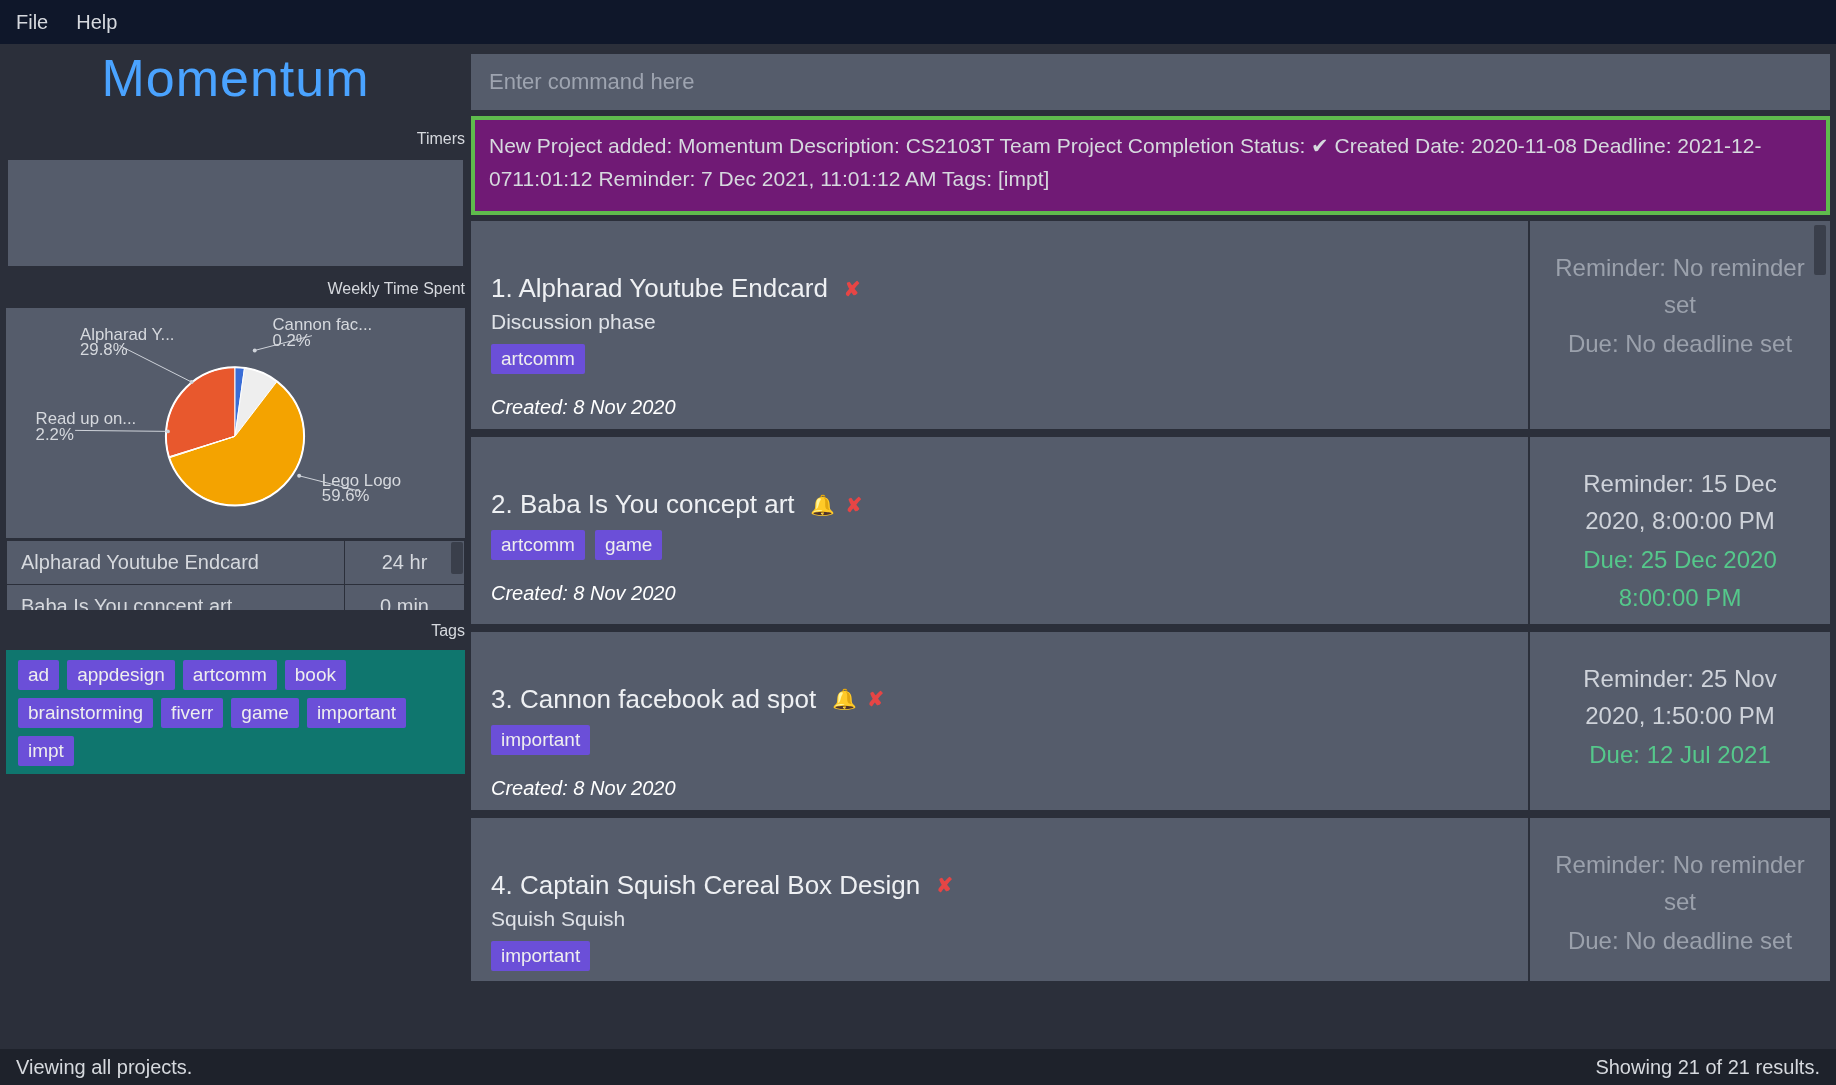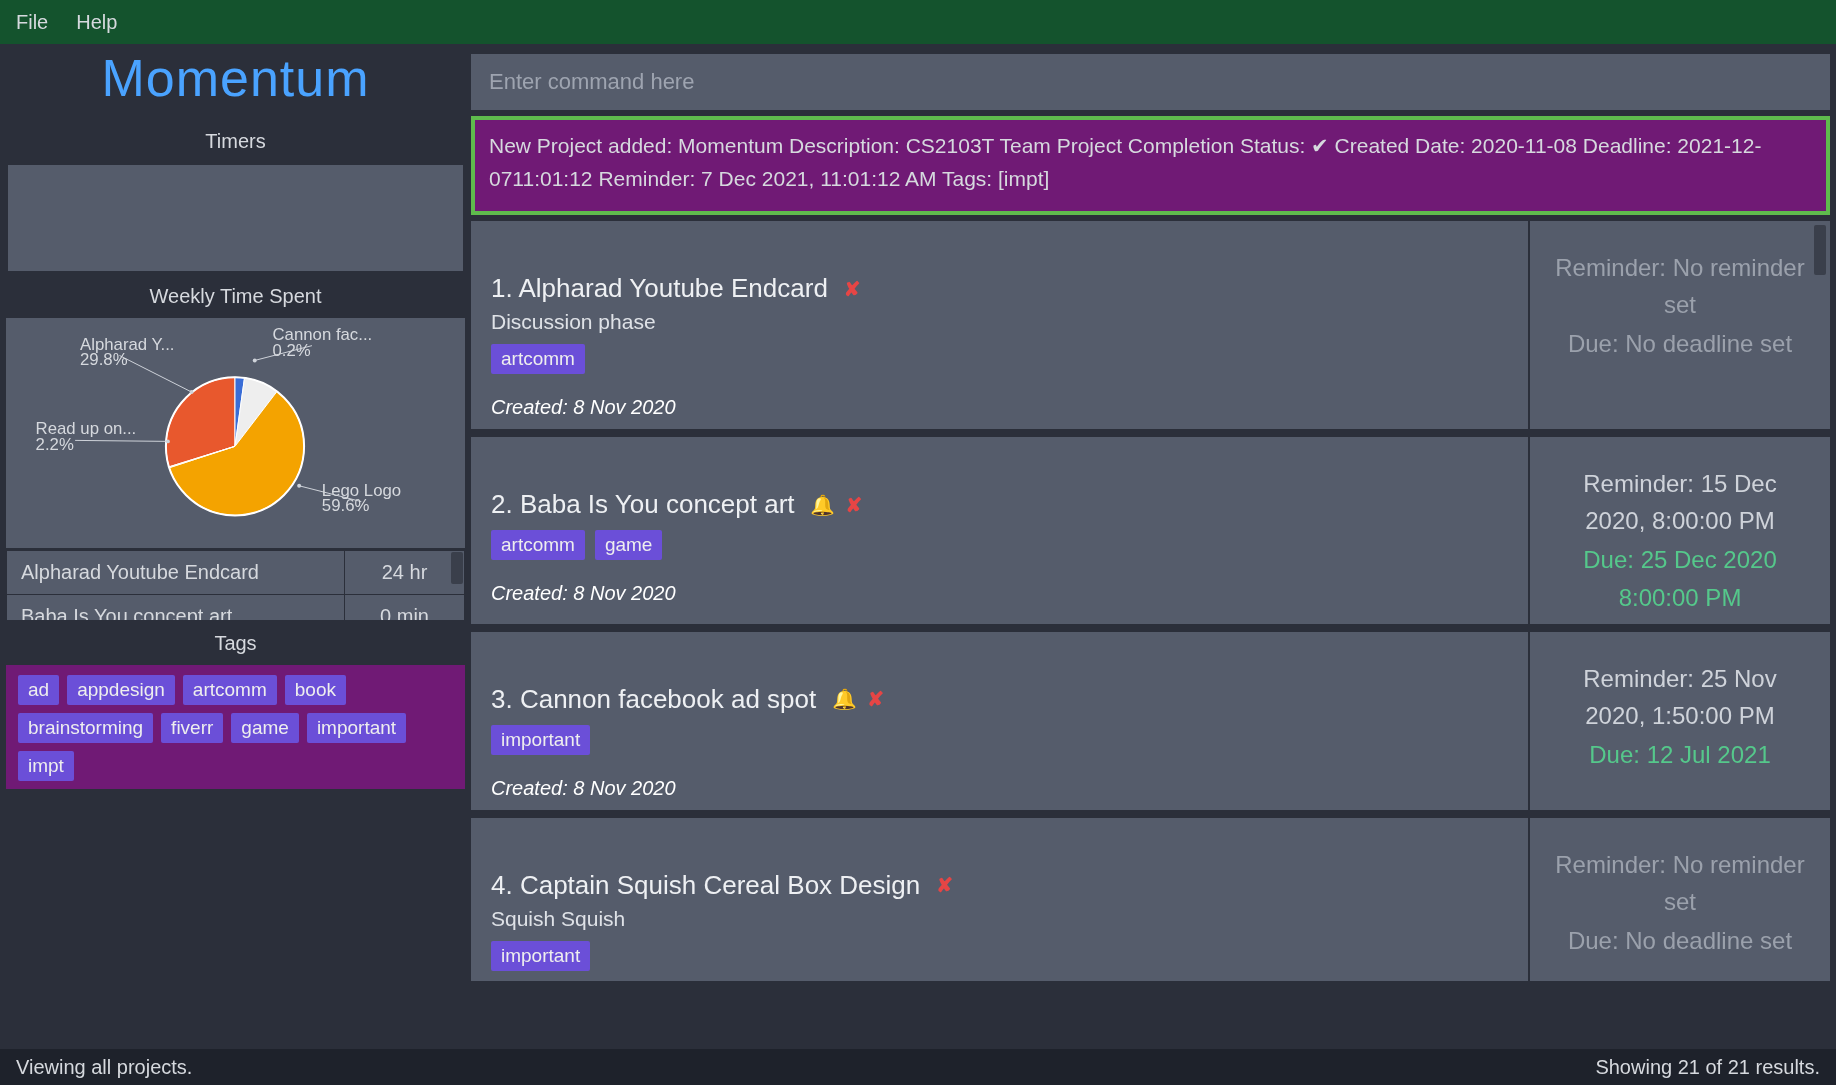--- a/index.html
+++ b/index.html
@@ -8,21 +8,21 @@
     font-family: "Segoe UI", "Helvetica Neue", Arial, sans-serif;
     background: #2b2f3a;
     color: #d6d9de;
     font-weight: 300;
     overflow: hidden;
   }
 
   
   .menubar {
     height: 44px;
-    background: #14532d;
+    background: #0f172a;
     display: flex;
     align-items: center;
     padding: 0 16px;
     gap: 28px;
     font-size: 20px;
   }
   .menubar span { cursor: default; }
 
   
   .main {
@@ -53,23 +53,23 @@
     color: #4aa3ff;
     font-size: 52px;
     font-weight: 300;
     text-align: center;
     padding: 4px 0 10px 0;
     letter-spacing: 1px;
   }
   .panel-header {
     background: #2b2f3a;
     color: #d6d9de;
-    font-size: 20px;
-    font-weight: 300;
-    text-align: center;
+    font-size: 16px;
+    font-weight: 300;
+    text-align: right;
     padding: 6px 0 10px 0;
   }
 
   .timers-body {
     min-height: 110px;
     background: #555c6b;
     border: 2px solid #2b2f3a;
   }
 
   
@@ -105,21 +105,21 @@
     right: 2px;
     top: 2px;
     width: 12px;
     height: 32px;
     background: #3a3f4b;
     border-radius: 2px;
   }
 
   
   .tags-wrap {
-    background: #701a75;
+    background: #0f766e;
     padding: 10px 12px 8px 12px;
     display: flex;
     flex-wrap: wrap;
     gap: 8px;
   }
   .tag {
     background: #6b4fd8;
     color: #eee;
     padding: 4px 10px;
     font-size: 19px;

